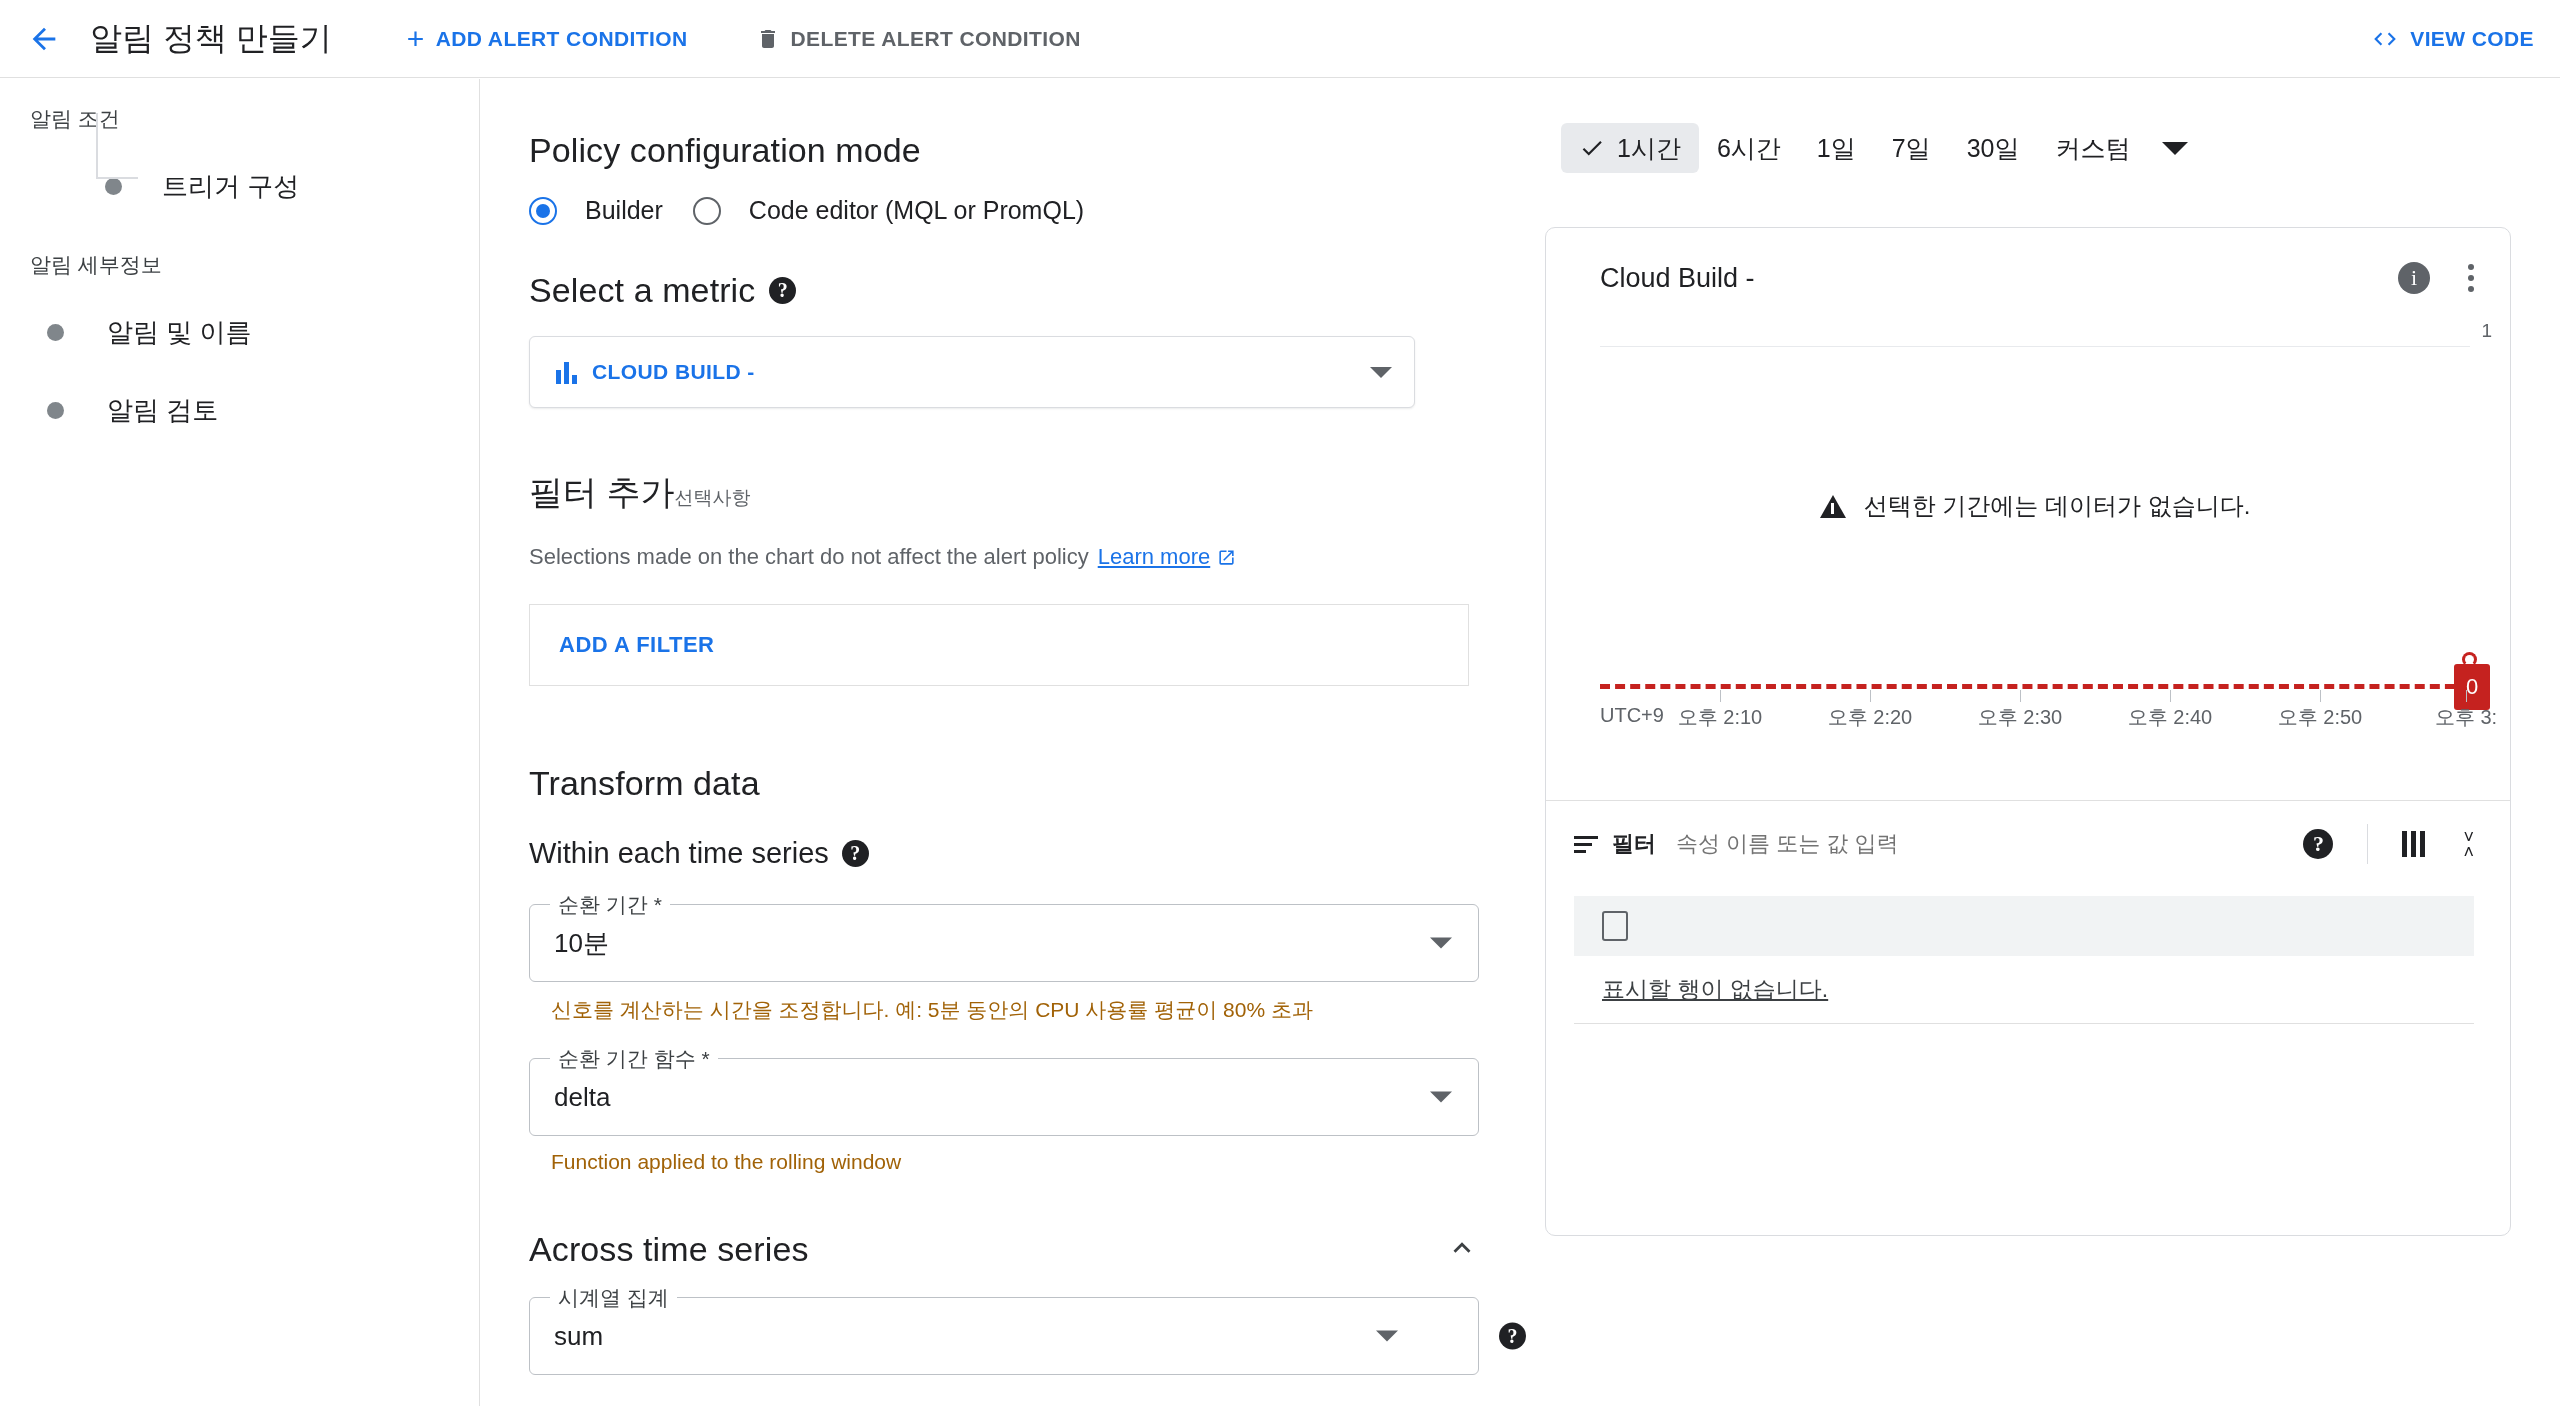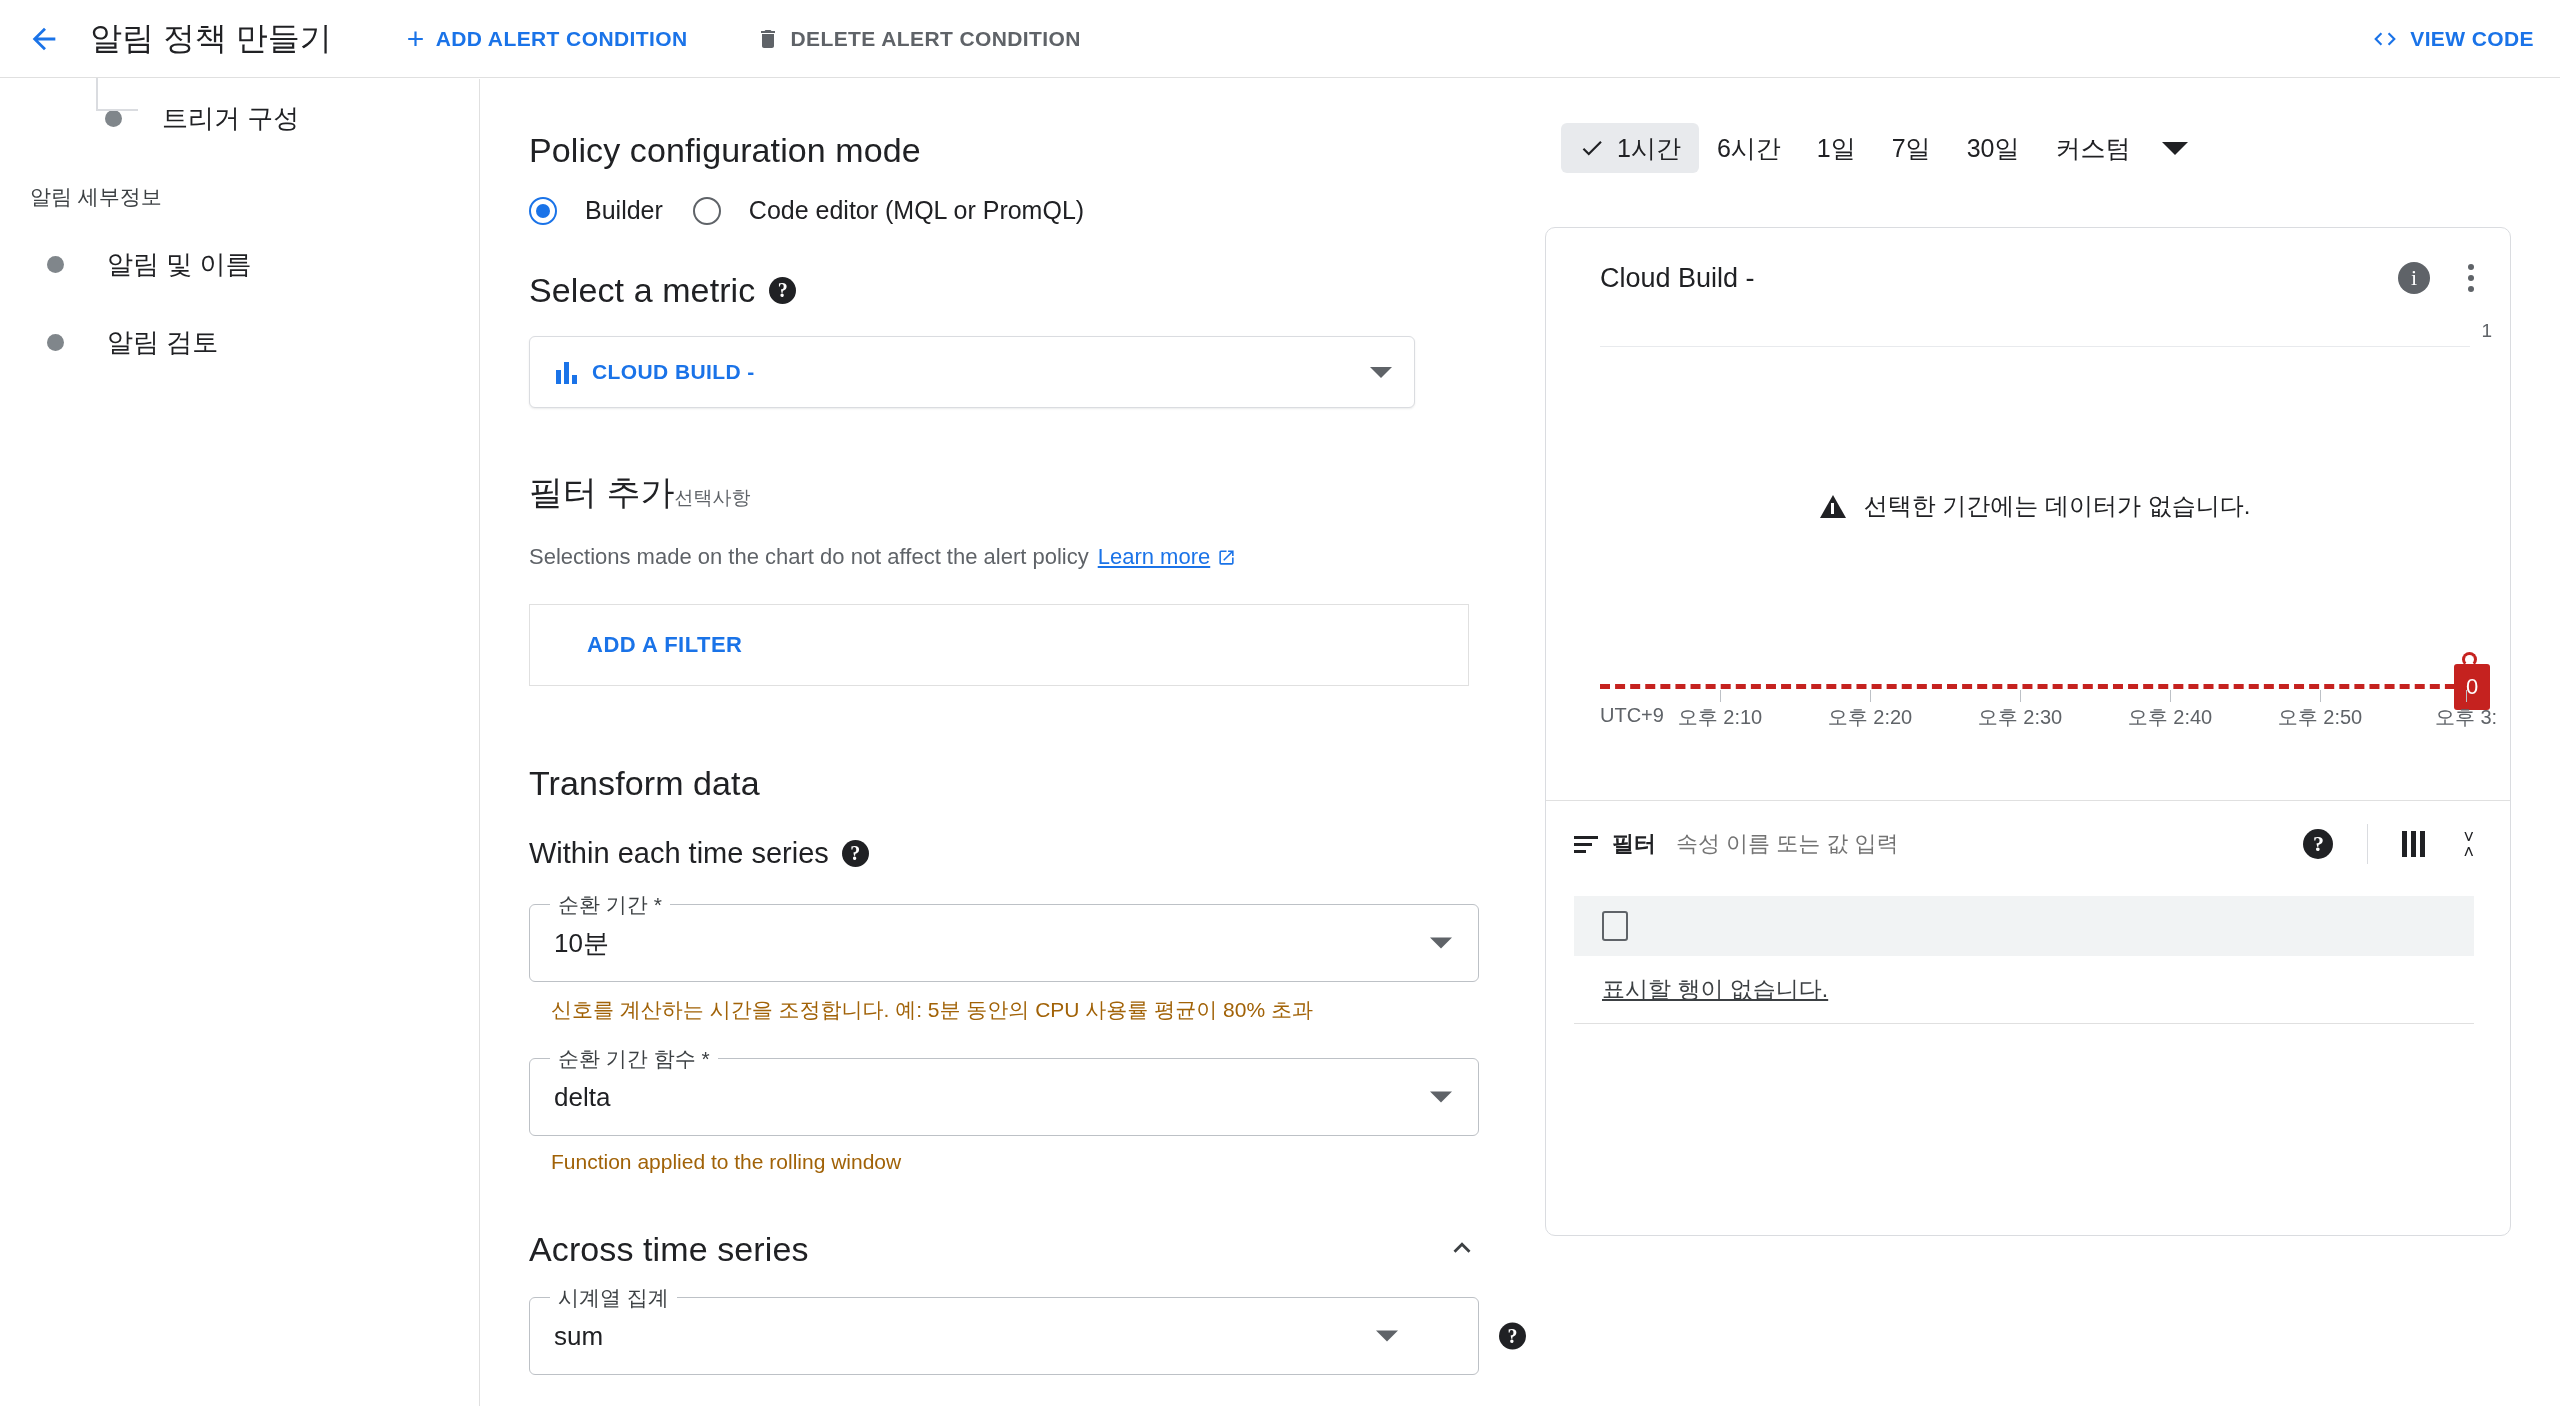--- a/index.html
+++ b/index.html
@@ -160,21 +160,21 @@
     display: inline-flex; align-items: center; gap: 7px;
   }
 
   .add-filter-box {
     width: 940px; height: 82px;
     border: 1px solid #e0e0e0;
     display: flex; align-items: center; padding-left: 29px;
     margin-bottom: 78px; background: #fff; cursor: pointer;
   }
   .add-filter-box span {
-    color: #1a73e8; font-size: 22px; font-weight: 600; letter-spacing: .5px; margin-left: 28px;
+    color: #1a73e8; font-size: 22px; font-weight: 600; letter-spacing: .5px;
   }
 
   .ofield {
     position: relative;
     width: 950px; height: 78px;
     border: 1px solid #bdc1c6; border-radius: 6px;
     display: flex; align-items: center;
     padding: 0 24px 0 24px;
     margin-top: 34px;
     cursor: pointer; background: #fff;
@@ -383,20 +383,21 @@
 
   <div class="tb-right">
     <svg width="26" height="26" viewBox="0 0 24 24">
       <path fill="#1a73e8" d="M9.4 16.6L4.8 12l4.6-4.6L8 6l-6 6 6 6 1.4-1.4zm5.2 0l4.6-4.6-4.6-4.6L16 6l6 6-6 6-1.4-1.4z"></path>
     </svg>
     <span>VIEW CODE</span>
   </div>
 </div>
 
 <div class="sidebar">
+  <div class="side-head">알림 조건</div>
 
 
   <div class="side-item sub">
     <span class="tree-elbow"></span>
     <span class="dot"></span>
     <span class="lbl">트리거 구성</span>
   </div>
 
   <div class="side-head">알림 세부정보</div>
 

